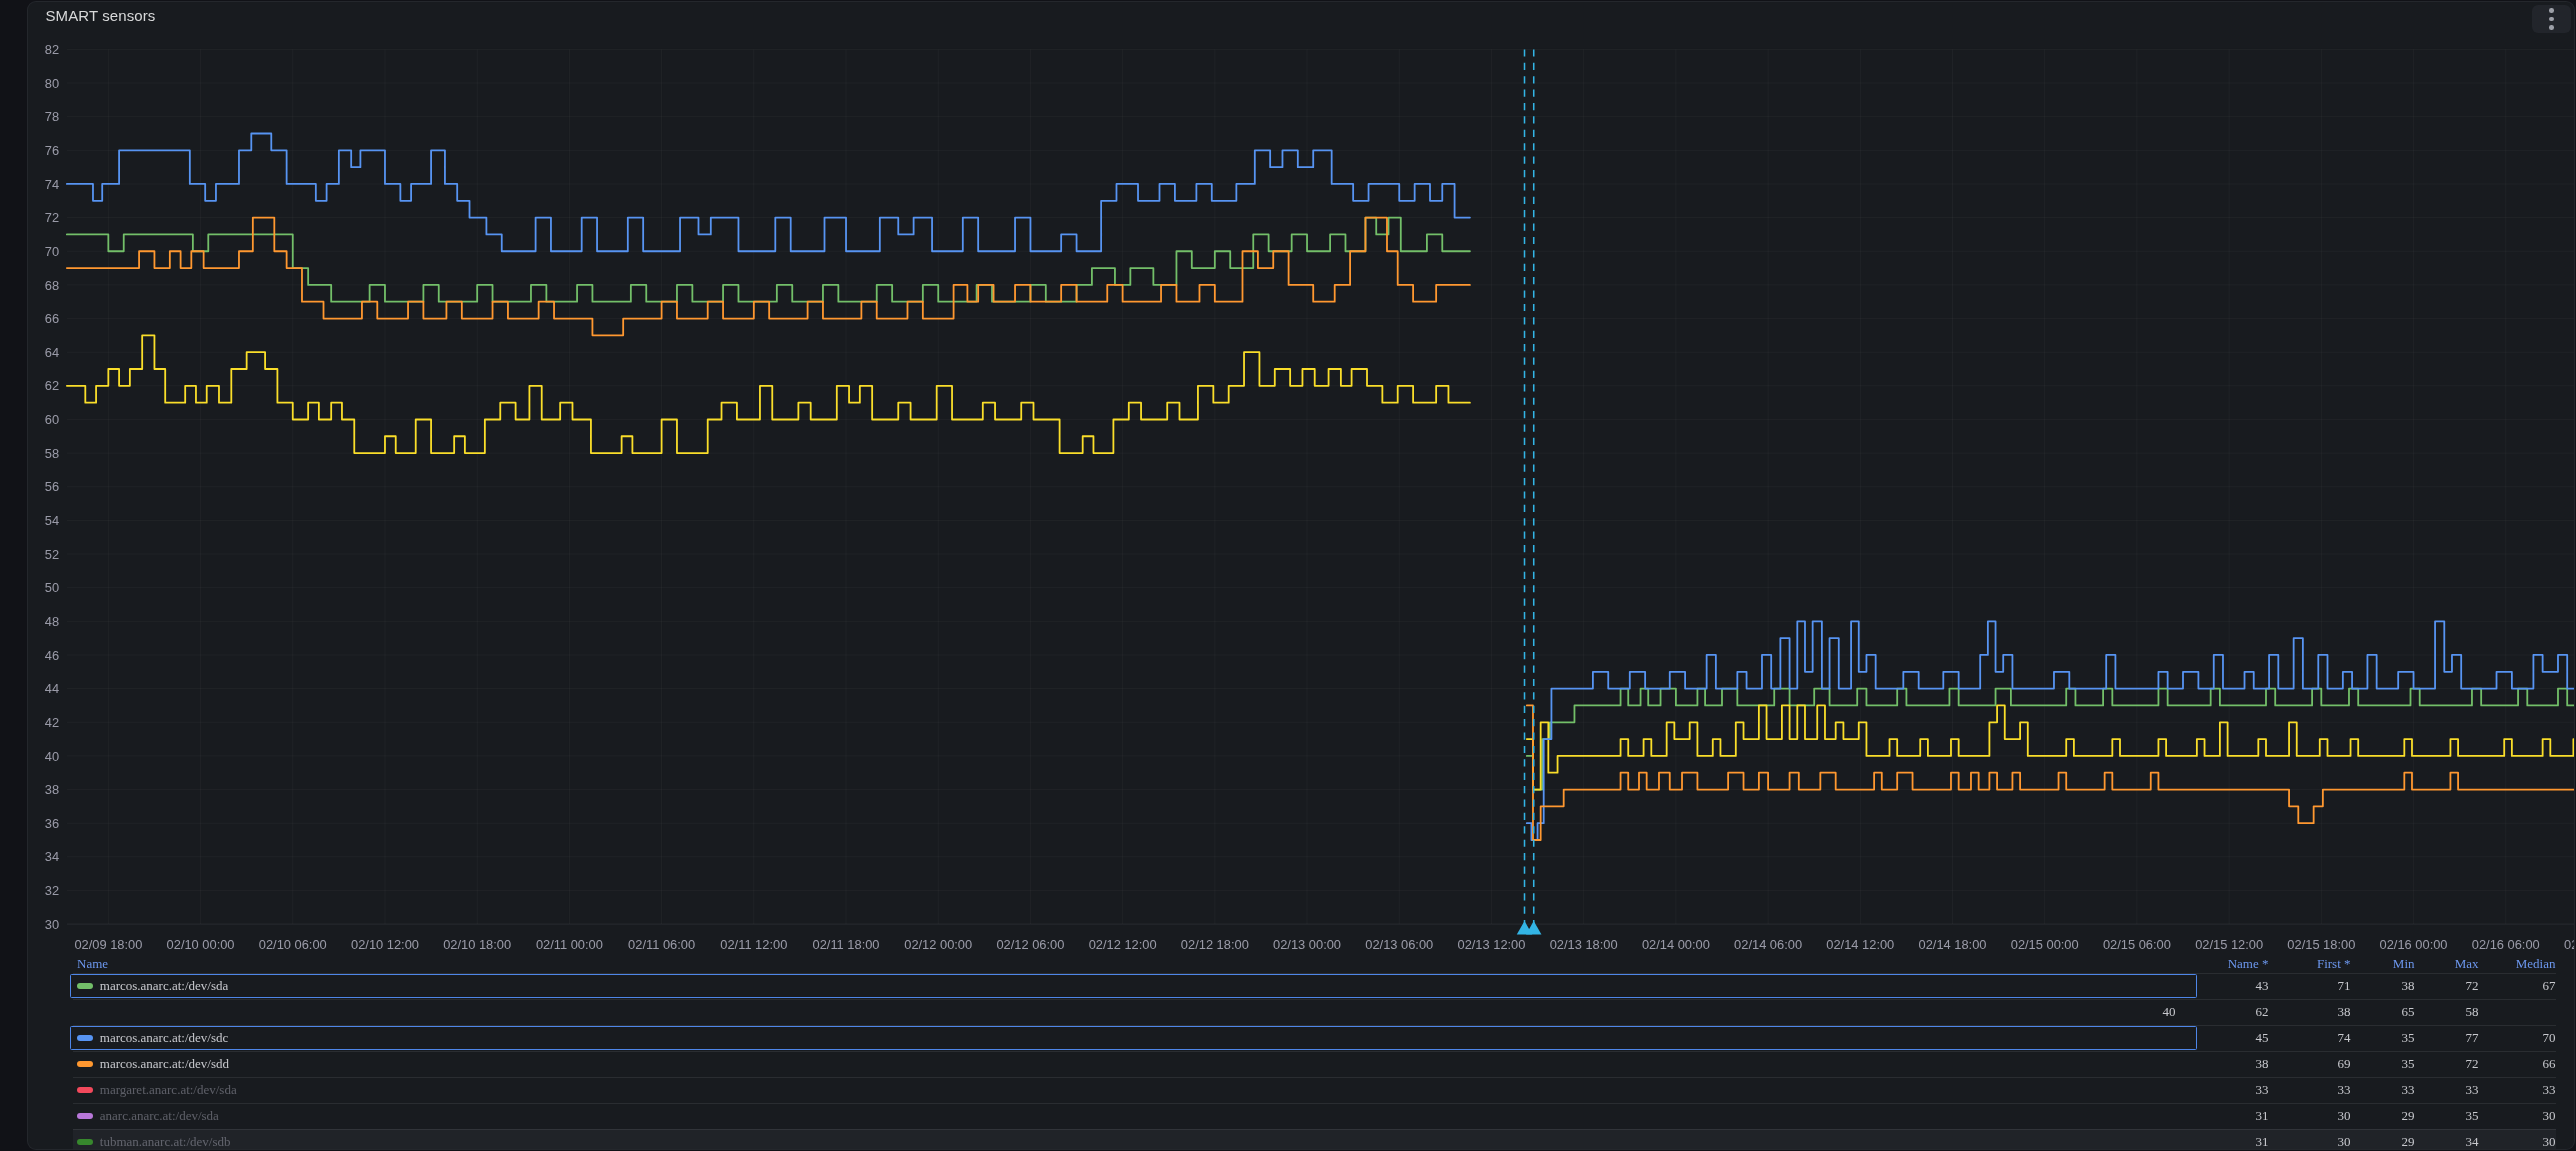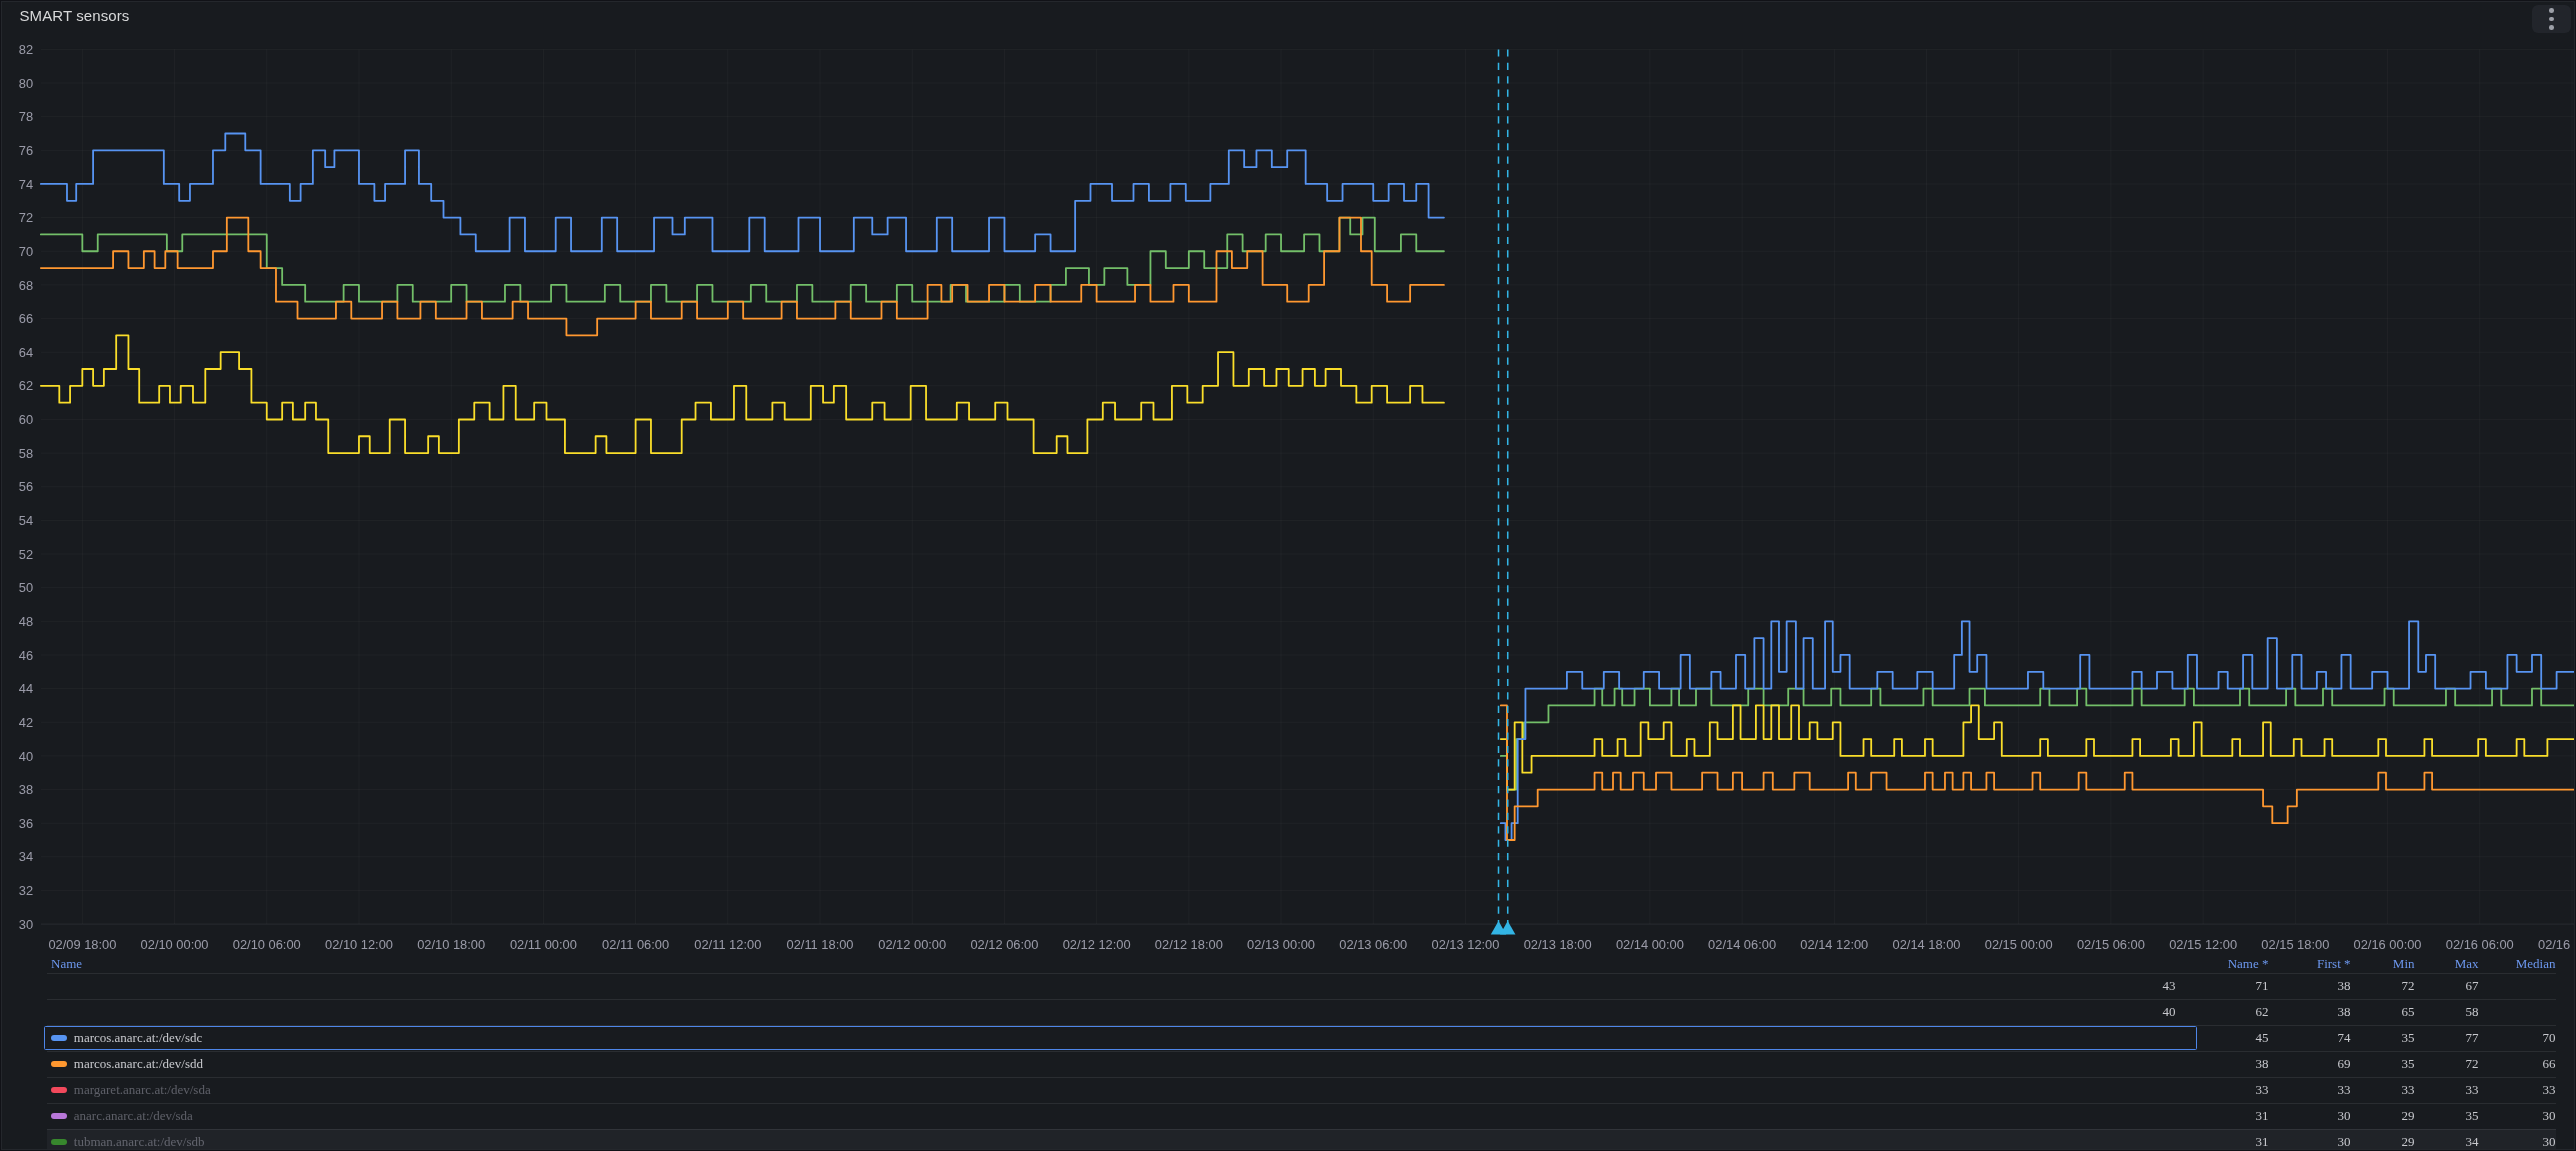--- a/index.html
+++ b/index.html
@@ -1,18 +1,18 @@
 <!DOCTYPE html>
 <html style="font-size:8.2px"><head>
 <meta charset="utf-8">
 <style>
   html,body{margin:0;padding:0;background:#111217;width:2603px;height:1152px;overflow:hidden;
     font-family:"Liberation Sans","DejaVu Sans",sans-serif;}
   .panel{position:absolute;inset:1px;background:#181b1f;border:0.5px solid rgba(204,204,220,0.07);
-    border-radius:0;overflow:hidden;}
+    border-radius:9px;overflow:hidden;margin-left:26px;}
   .panel-title{position:absolute;top:4.6px;left:17.5px;margin:0;font-size:15px;font-weight:500;
     color:#d8d9da;letter-spacing:0.1px;cursor:pointer;z-index:3;}
   .kebab{position:absolute;top:3.1px;right:3.1px;width:39px;height:28px;border-radius:6.2px;
     background:#22252b;display:flex;flex-direction:column;align-items:center;justify-content:center;
     gap:4.1px;cursor:pointer;z-index:3;}
   .kebab .dot{width:4.6px;height:4.6px;border-radius:50%;background:#9da0a8;}
   svg text{font-family:"Liberation Sans","DejaVu Sans",sans-serif;}
   .tick-label{fill:rgba(204,204,220,0.72);font-size:25px;}
   .legend{position:absolute;left:0;right:0;top:954px;bottom:0;padding:0 18.5px 0 45px;
     font-size:13px;z-index:2;font-family:Liberation Serif, serif;}
@@ -170,20 +170,24 @@
     <div class="lhead">
       <div class="lname hcell">Name</div>
       <div class="lval hcell">Name *</div>
       <div class="lval hcell">First *</div>
       <div class="lval hcell">Min</div>
       <div class="lval hcell">Max</div>
       <div class="lval hcell">Median</div>
     </div>
 
     <div class="lrow selected">
+      <div class="lname">
+          <span class="swatch" style="background: rgb(115, 191, 105);"></span>
+          <span class="sname">marcos.anarc.at:/dev/sda</span>
+        </div>
       <div class="lval">43</div>
       <div class="lval">71</div>
       <div class="lval">38</div>
       <div class="lval">72</div>
       <div class="lval">67</div>
     </div>
     <div class="lrow selected">
       <div class="lval">40</div>
       <div class="lval">62</div>
       <div class="lval">38</div>

